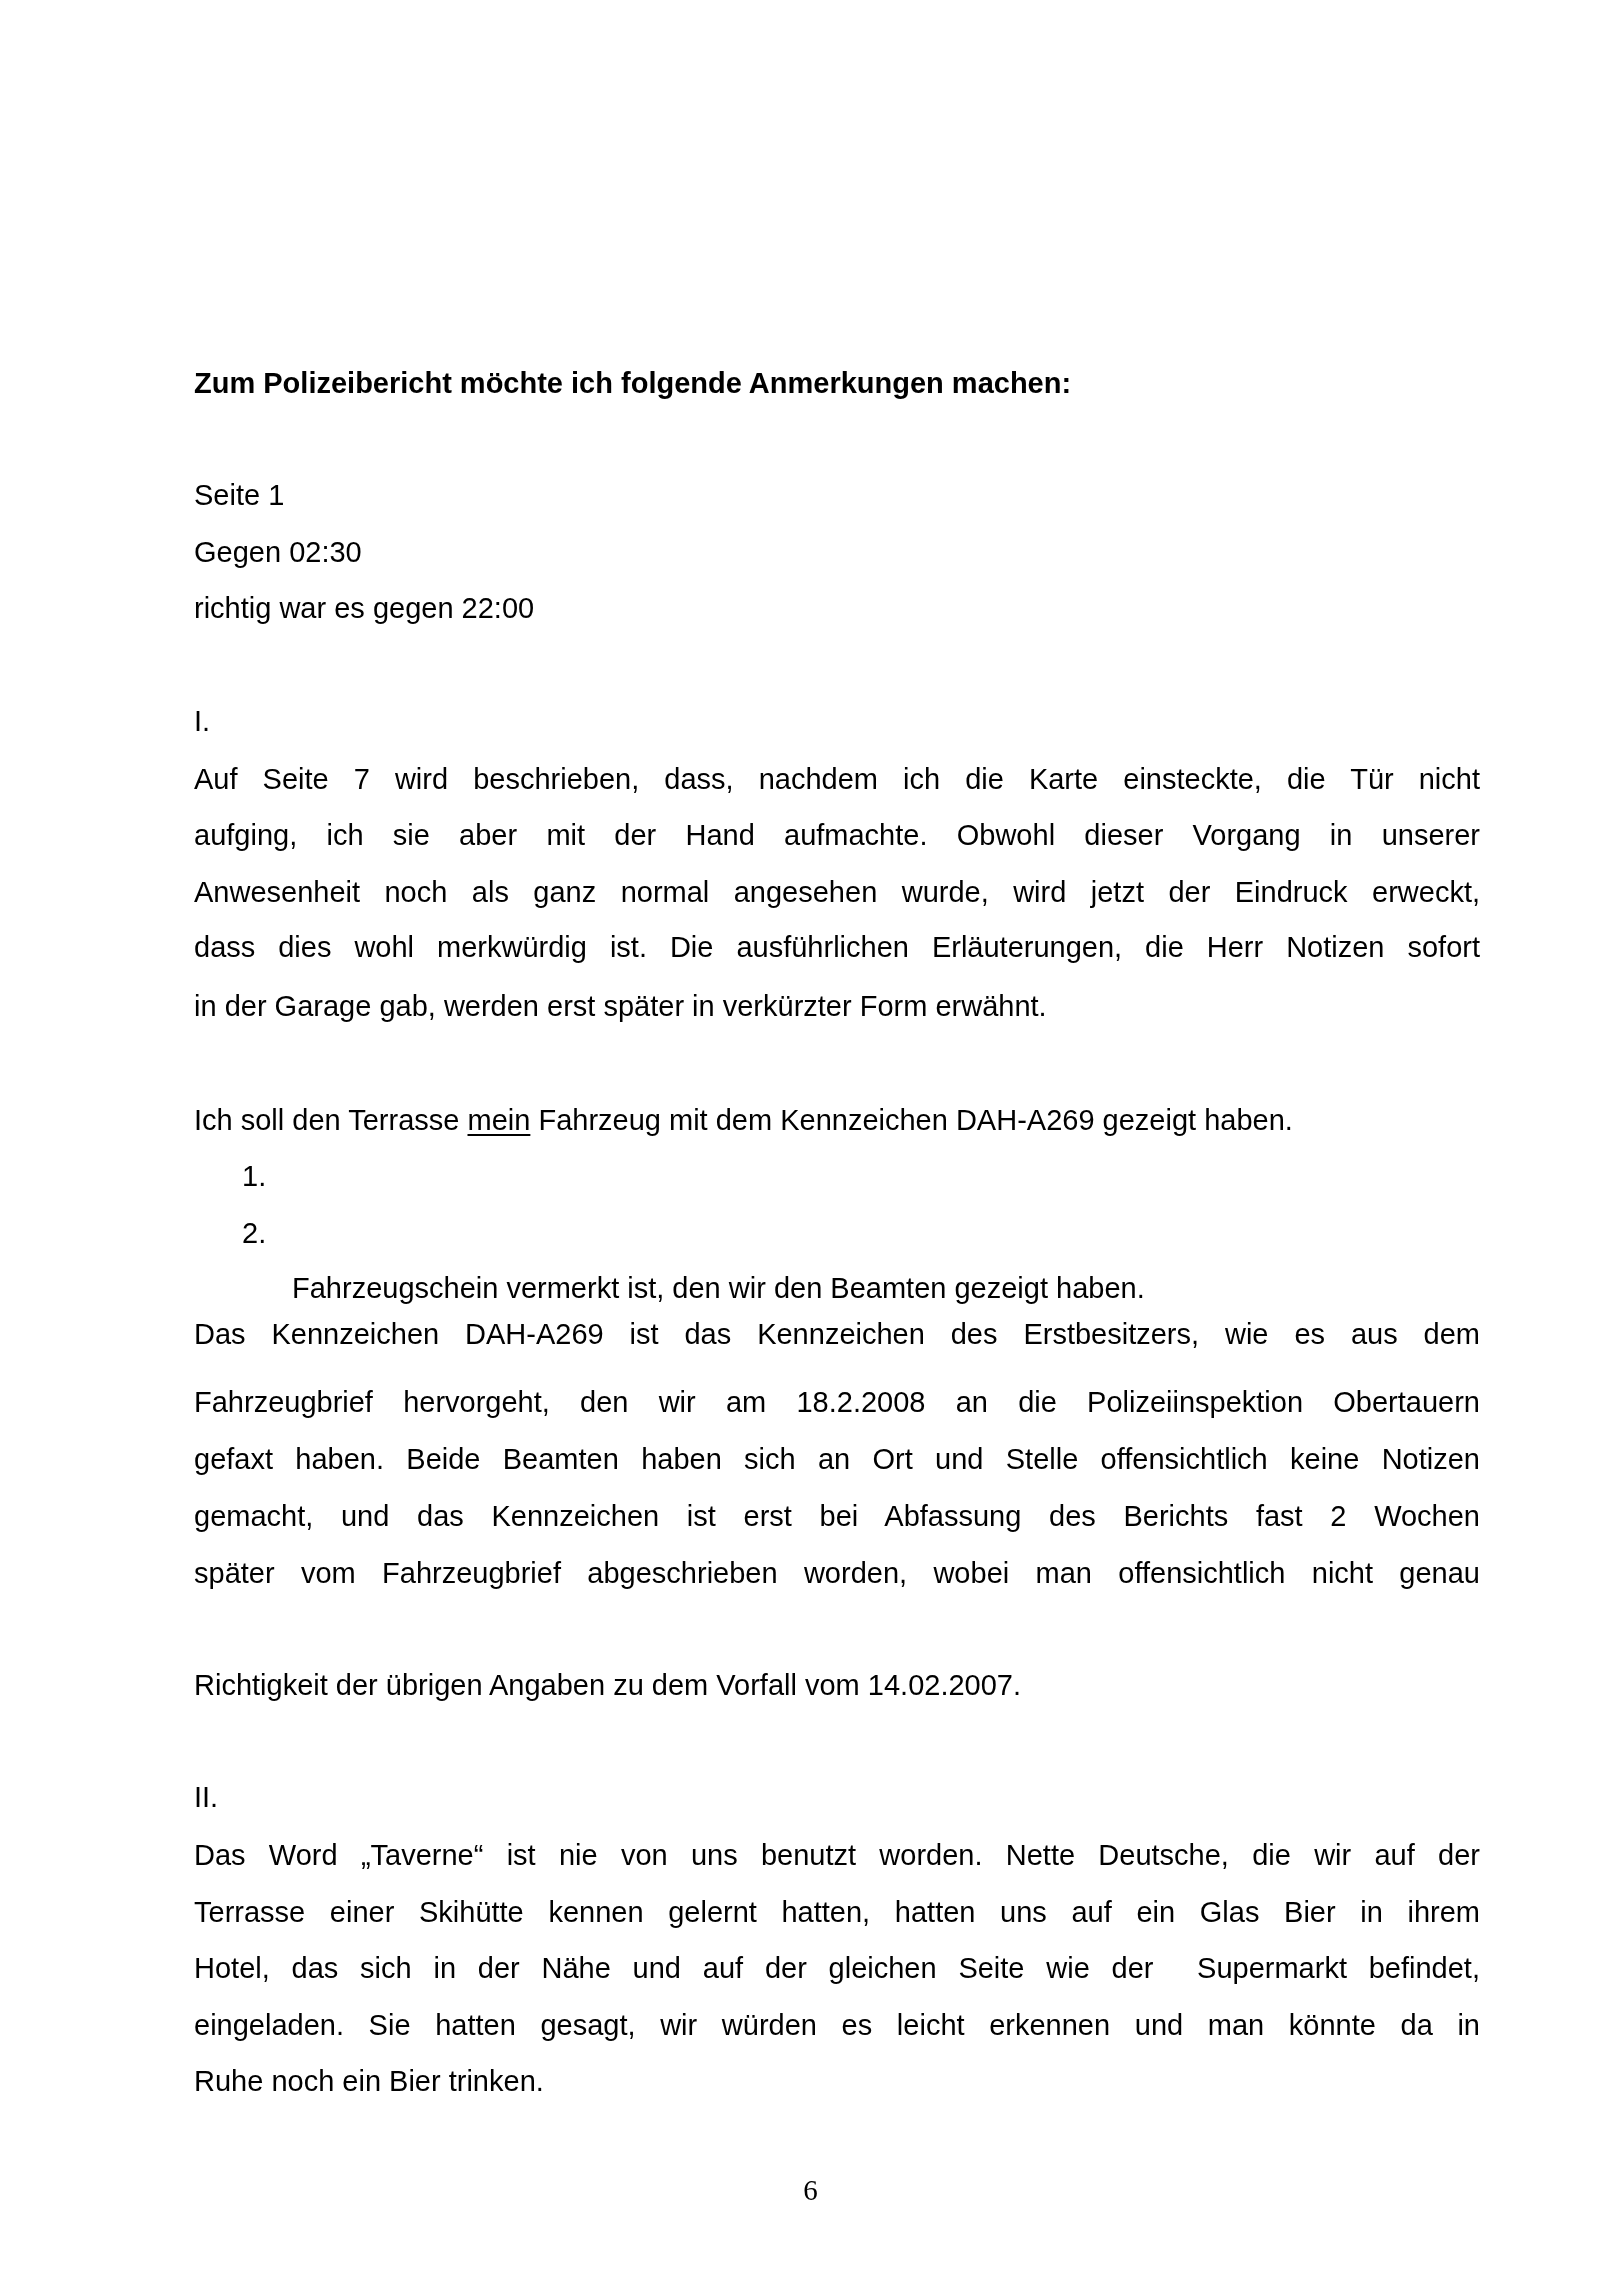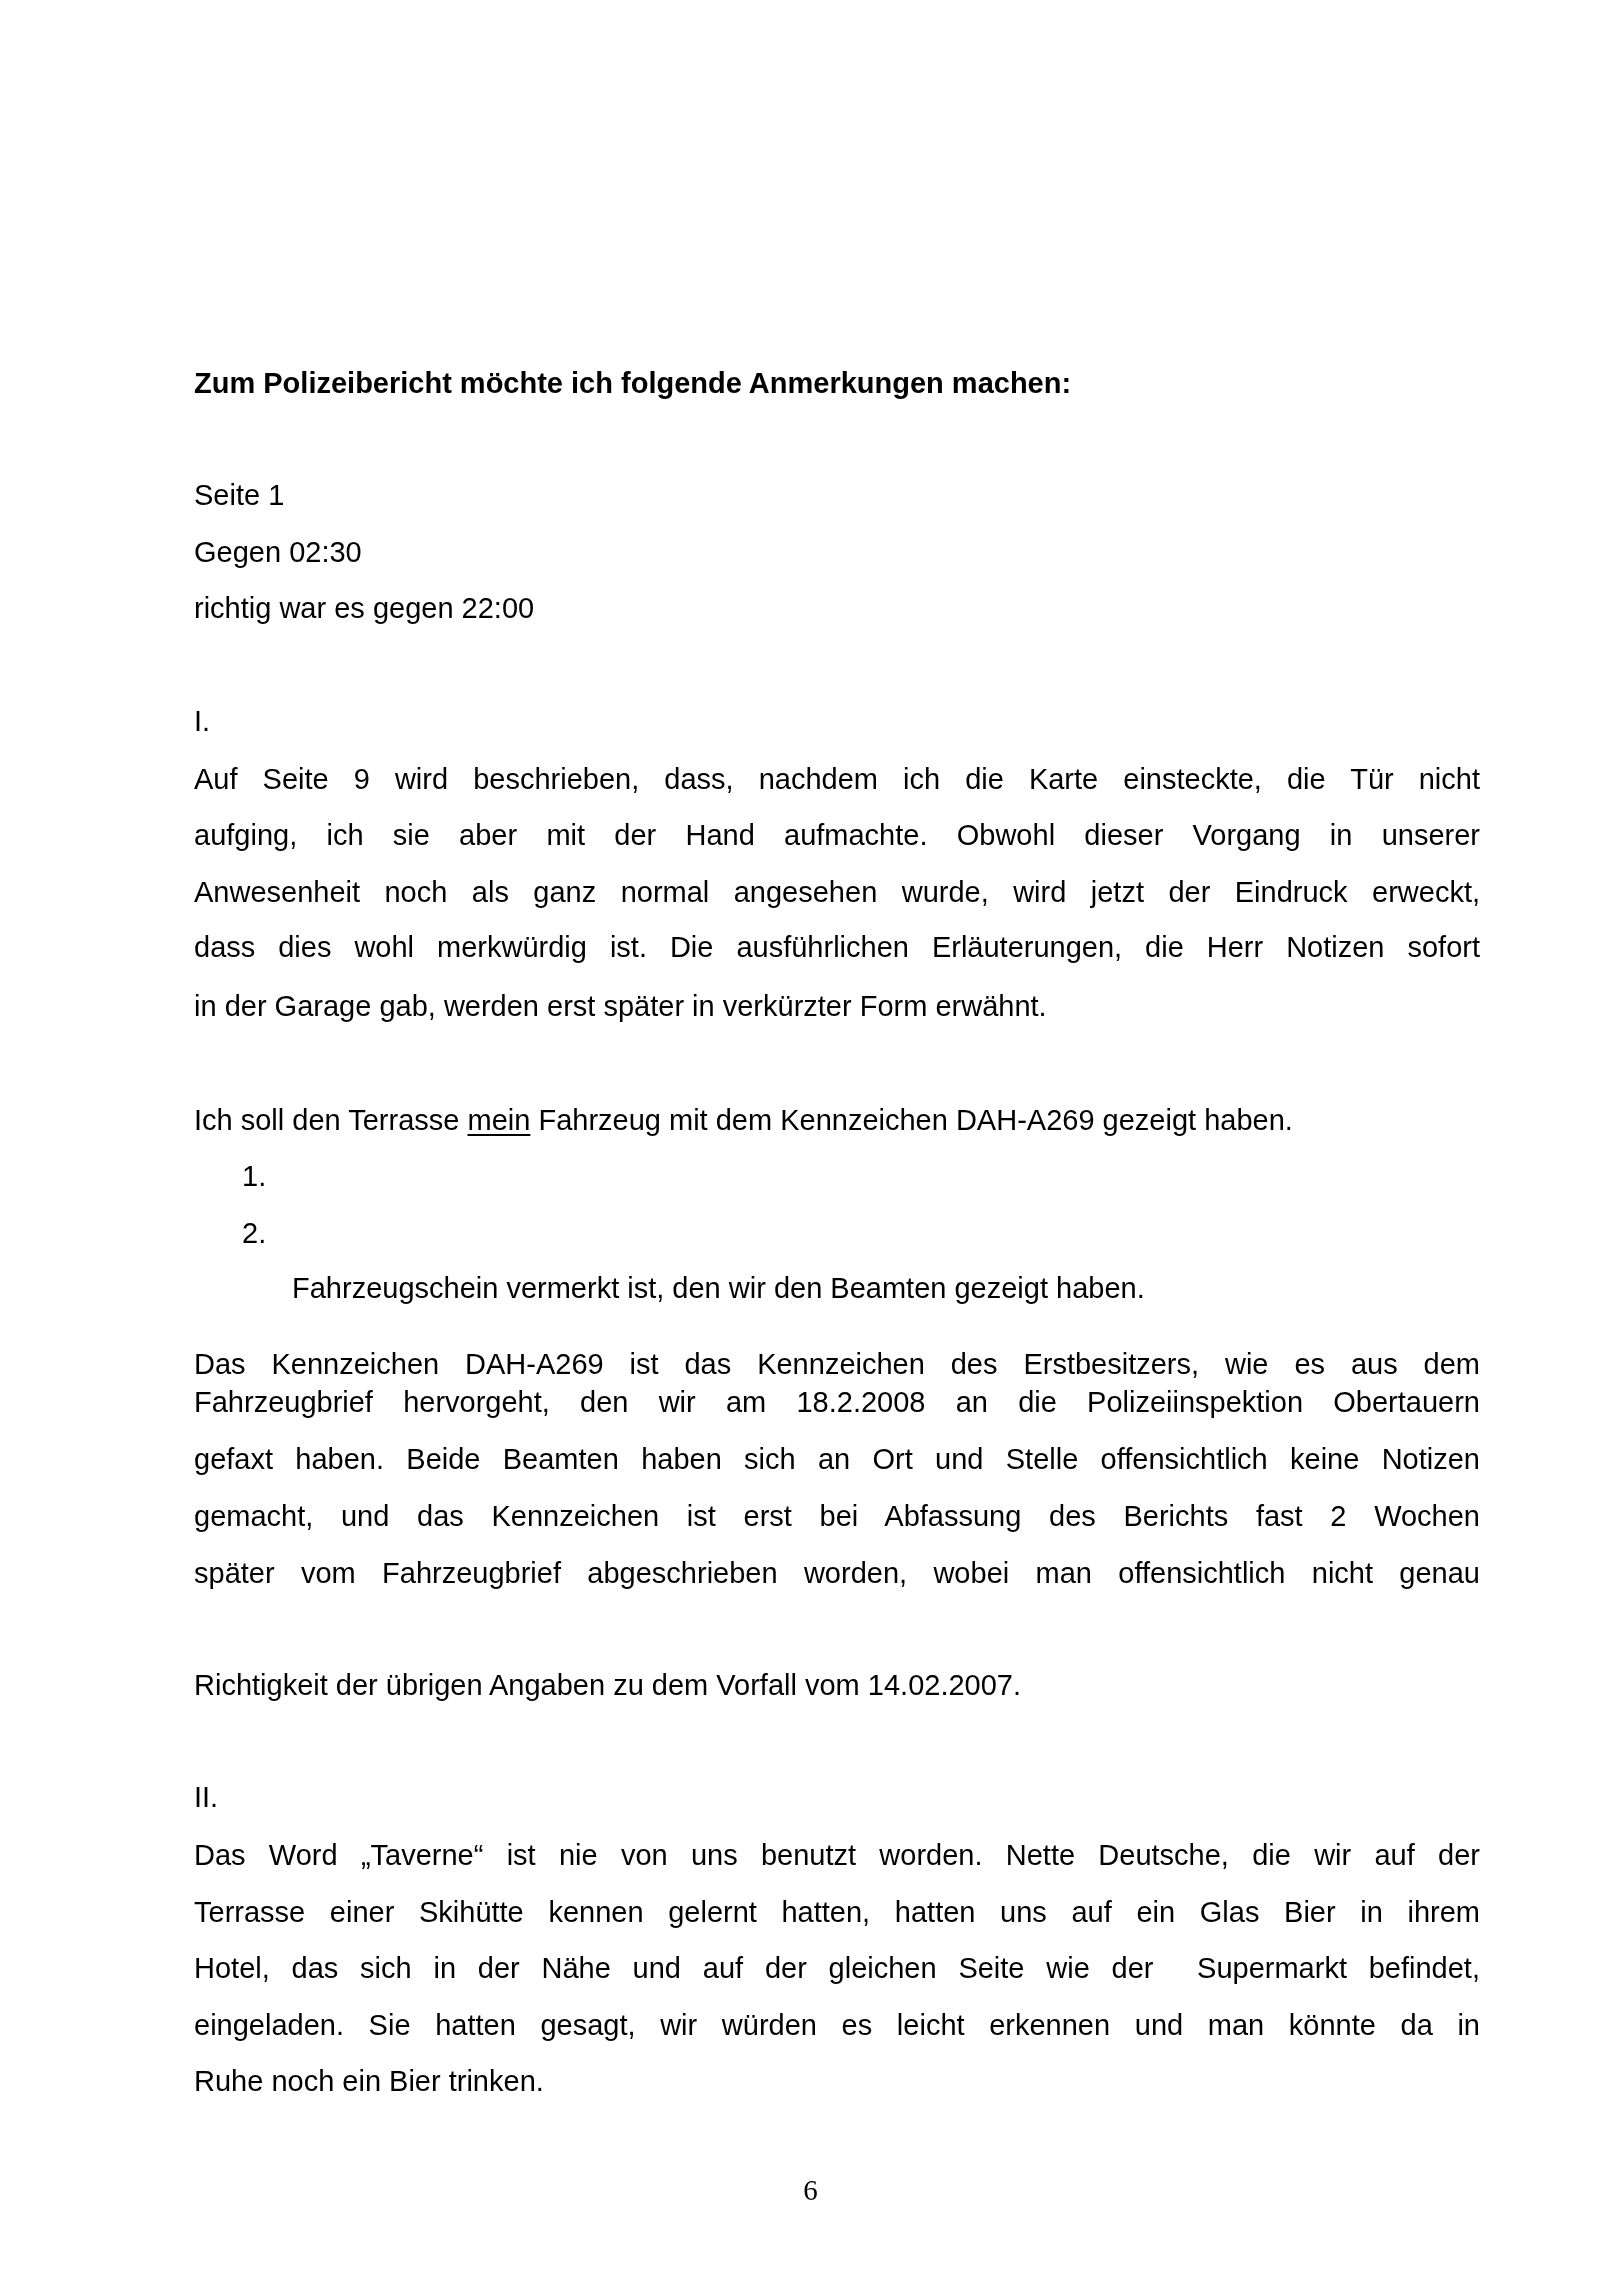--- a/index.html
+++ b/index.html
@@ -26,39 +26,39 @@
 <div class="page">
 
   <div class="line bold" style="top:355px">Zum Polizeibericht möchte ich folgende Anmerkungen machen:</div>
 
   <div class="line" style="top:467px">Seite 1</div>
   <div class="line" style="top:524px">Gegen 02:30</div>
   <div class="line" style="top:580px">richtig war es gegen 22:00</div>
 
   <div class="line" style="top:693px">I.</div>
 
-  <div class="line justify" style="top:751px">Auf Seite 9 wird beschrieben, dass, nachdem ich die Karte einsteckte, die Tür nicht</div>
+  <div class="line justify" style="top:751px">Auf Seite 7 wird beschrieben, dass, nachdem ich die Karte einsteckte, die Tür nicht</div>
   <div class="line justify" style="top:807px">aufging, ich sie aber mit der Hand aufmachte. Obwohl dieser Vorgang in unserer</div>
   <div class="line justify" style="top:864px">Anwesenheit noch als ganz normal angesehen wurde, wird jetzt der Eindruck erweckt,</div>
   <div class="line justify" style="top:919px">dass dies wohl merkwürdig ist. Die ausführlichen Erläuterungen, die Herr Notizen sofort</div>
   <div class="line" style="top:978px">in der Garage gab, werden erst später in verkürzter Form erwähnt.</div>
 
   <div class="line" style="top:1092px"><span>Ich soll den Terrasse </span><span class="u">mein</span><span> Fahrzeug mit dem Kennzeichen DAH-A269 gezeigt haben.</span></div>
 
   <div class="line" style="top:1148px; left:0; width:1621px">
     <span class="li-num">1.</span>
   </div>
   <div class="line" style="top:1205px; left:0; width:1621px">
     <span class="li-num">2.</span>
   </div>
   <div class="line" style="top:1260px; left:0; width:1621px">
     <span class="li-text">Fahrzeugschein vermerkt ist, den wir den Beamten gezeigt haben.</span>
   </div>
 
-  <div class="line justify" style="top:1336px">Das Kennzeichen DAH-A269 ist das Kennzeichen des Erstbesitzers, wie es aus dem</div>
+  <div class="line justify" style="top:1306px">Das Kennzeichen DAH-A269 ist das Kennzeichen des Erstbesitzers, wie es aus dem</div>
   <div class="line justify" style="top:1374px">Fahrzeugbrief hervorgeht, den wir am 18.2.2008 an die Polizeiinspektion Obertauern</div>
   <div class="line justify" style="top:1431px">gefaxt haben. Beide Beamten haben sich an Ort und Stelle offensichtlich keine Notizen</div>
   <div class="line justify" style="top:1488px">gemacht, und das Kennzeichen ist erst bei Abfassung des Berichts fast 2 Wochen</div>
   <div class="line justify" style="top:1545px">später vom Fahrzeugbrief abgeschrieben worden, wobei man offensichtlich nicht genau</div>
   <div class="line" style="top:1657px">Richtigkeit der übrigen Angaben zu dem Vorfall vom 14.02.2007.</div>
 
   <div class="line justify" style="top:1827px">Das Word „Taverne“ ist nie von uns benutzt worden. Nette Deutsche, die wir auf der</div>
 
   <div class="line" style="top:1769px">II.</div>
   <div class="line justify" style="top:1884px">Terrasse einer Skihütte kennen gelernt hatten, hatten uns auf ein Glas Bier in ihrem</div>

